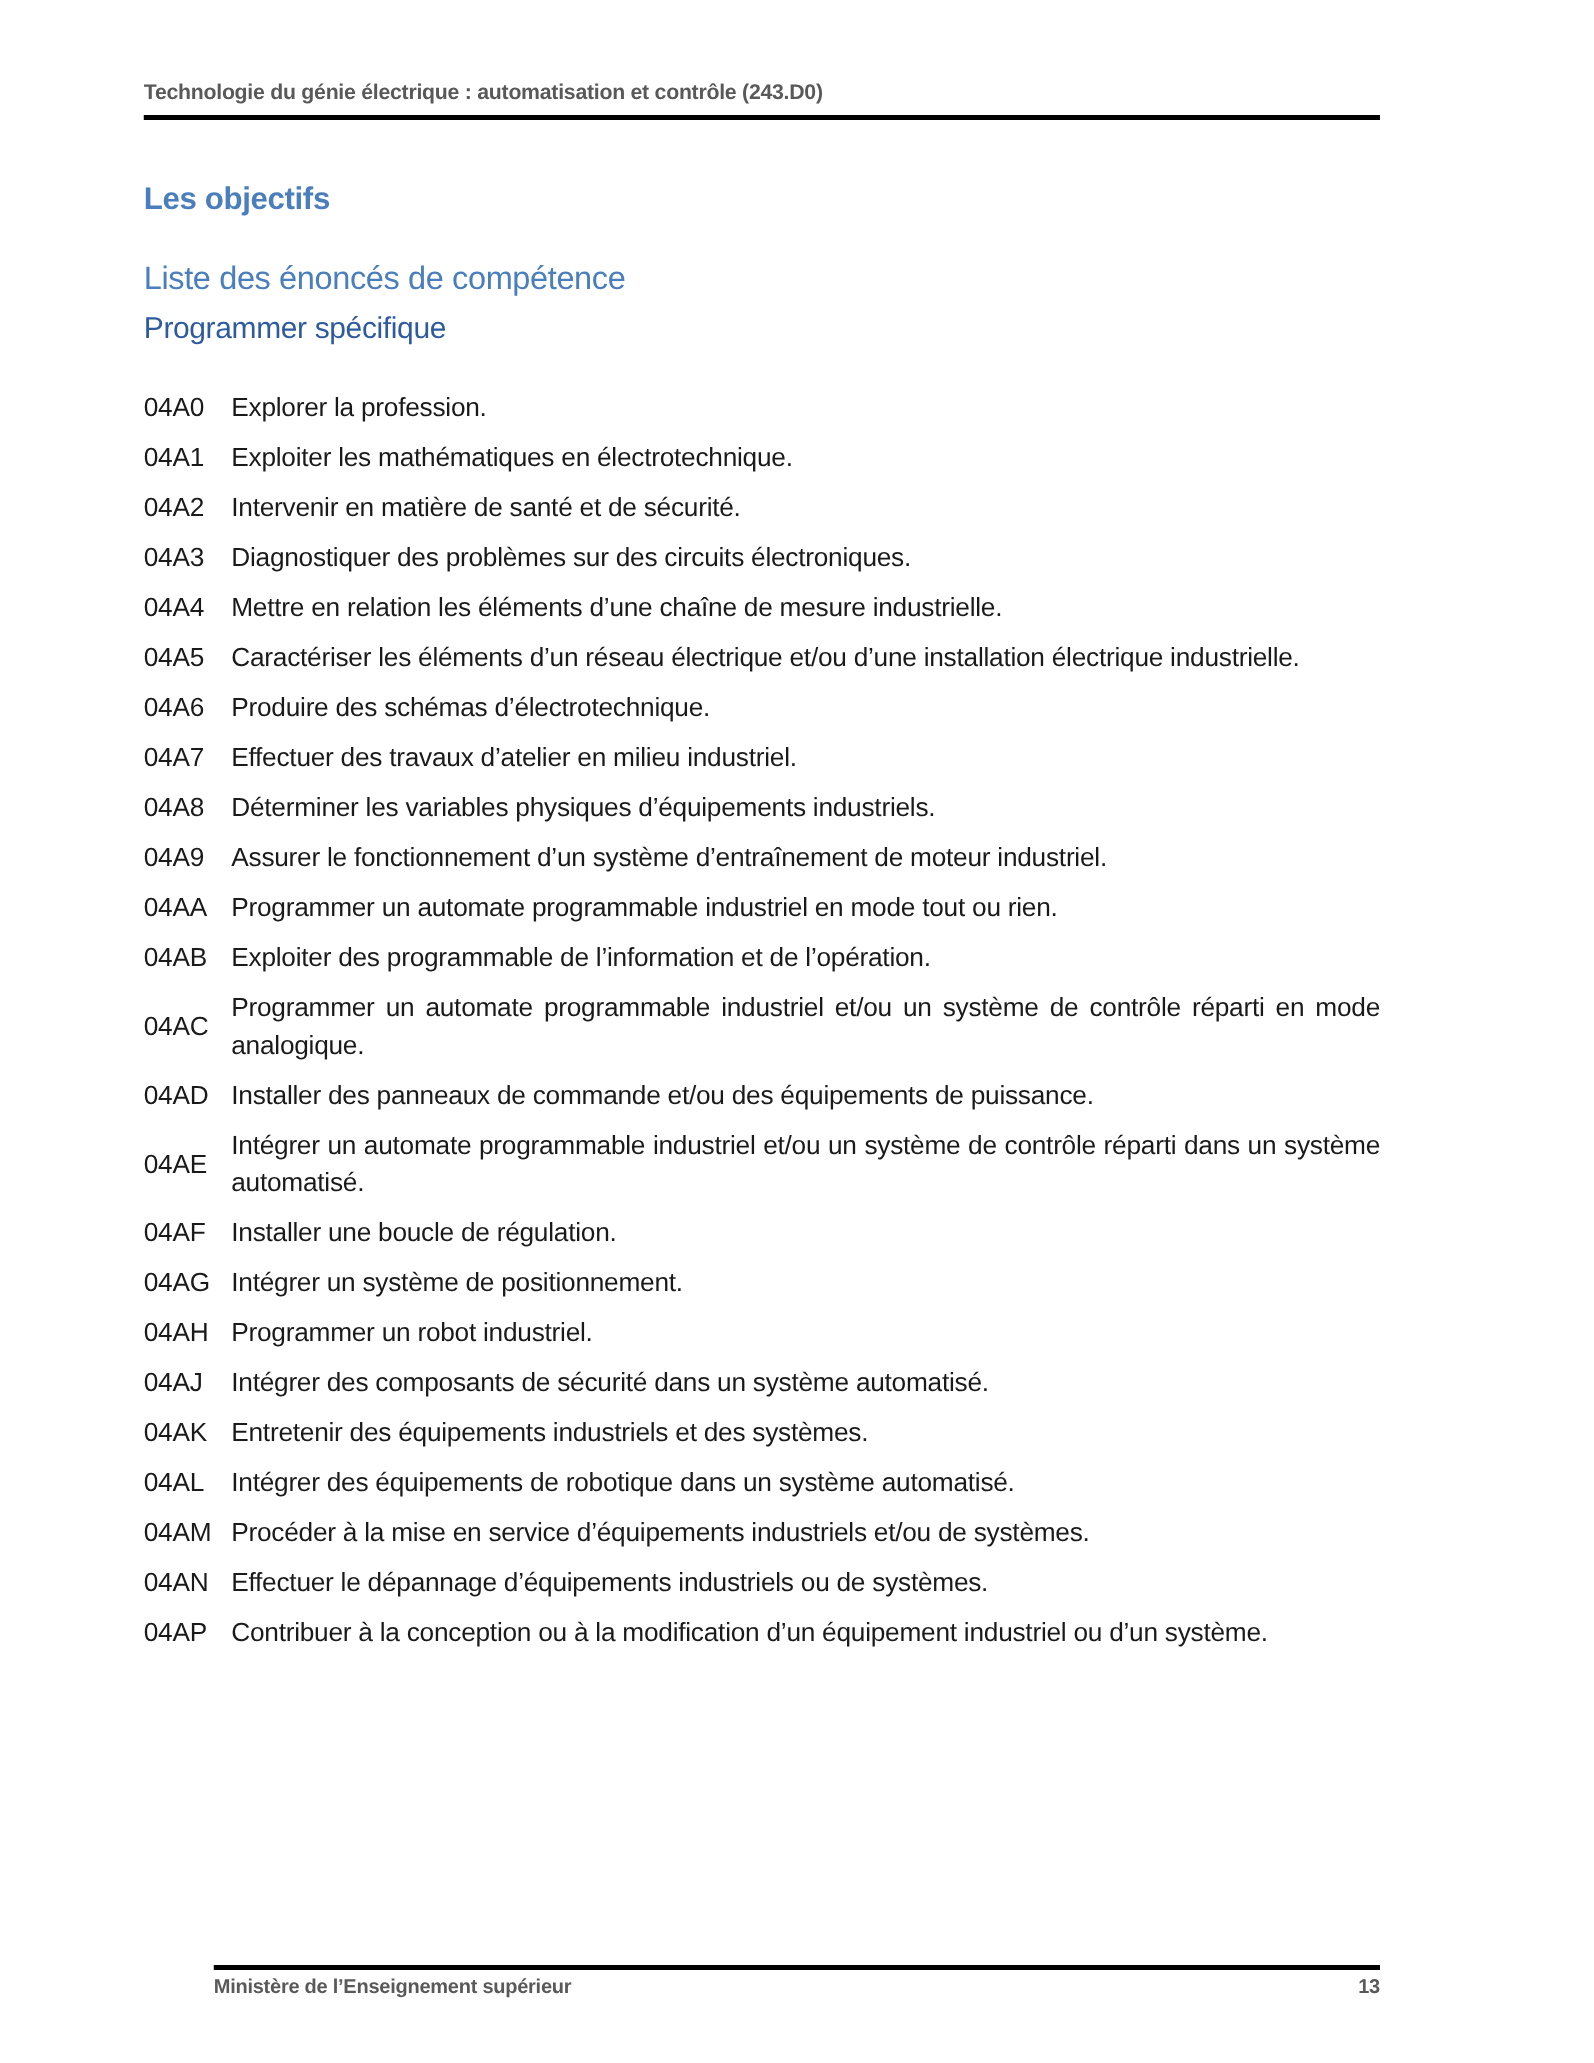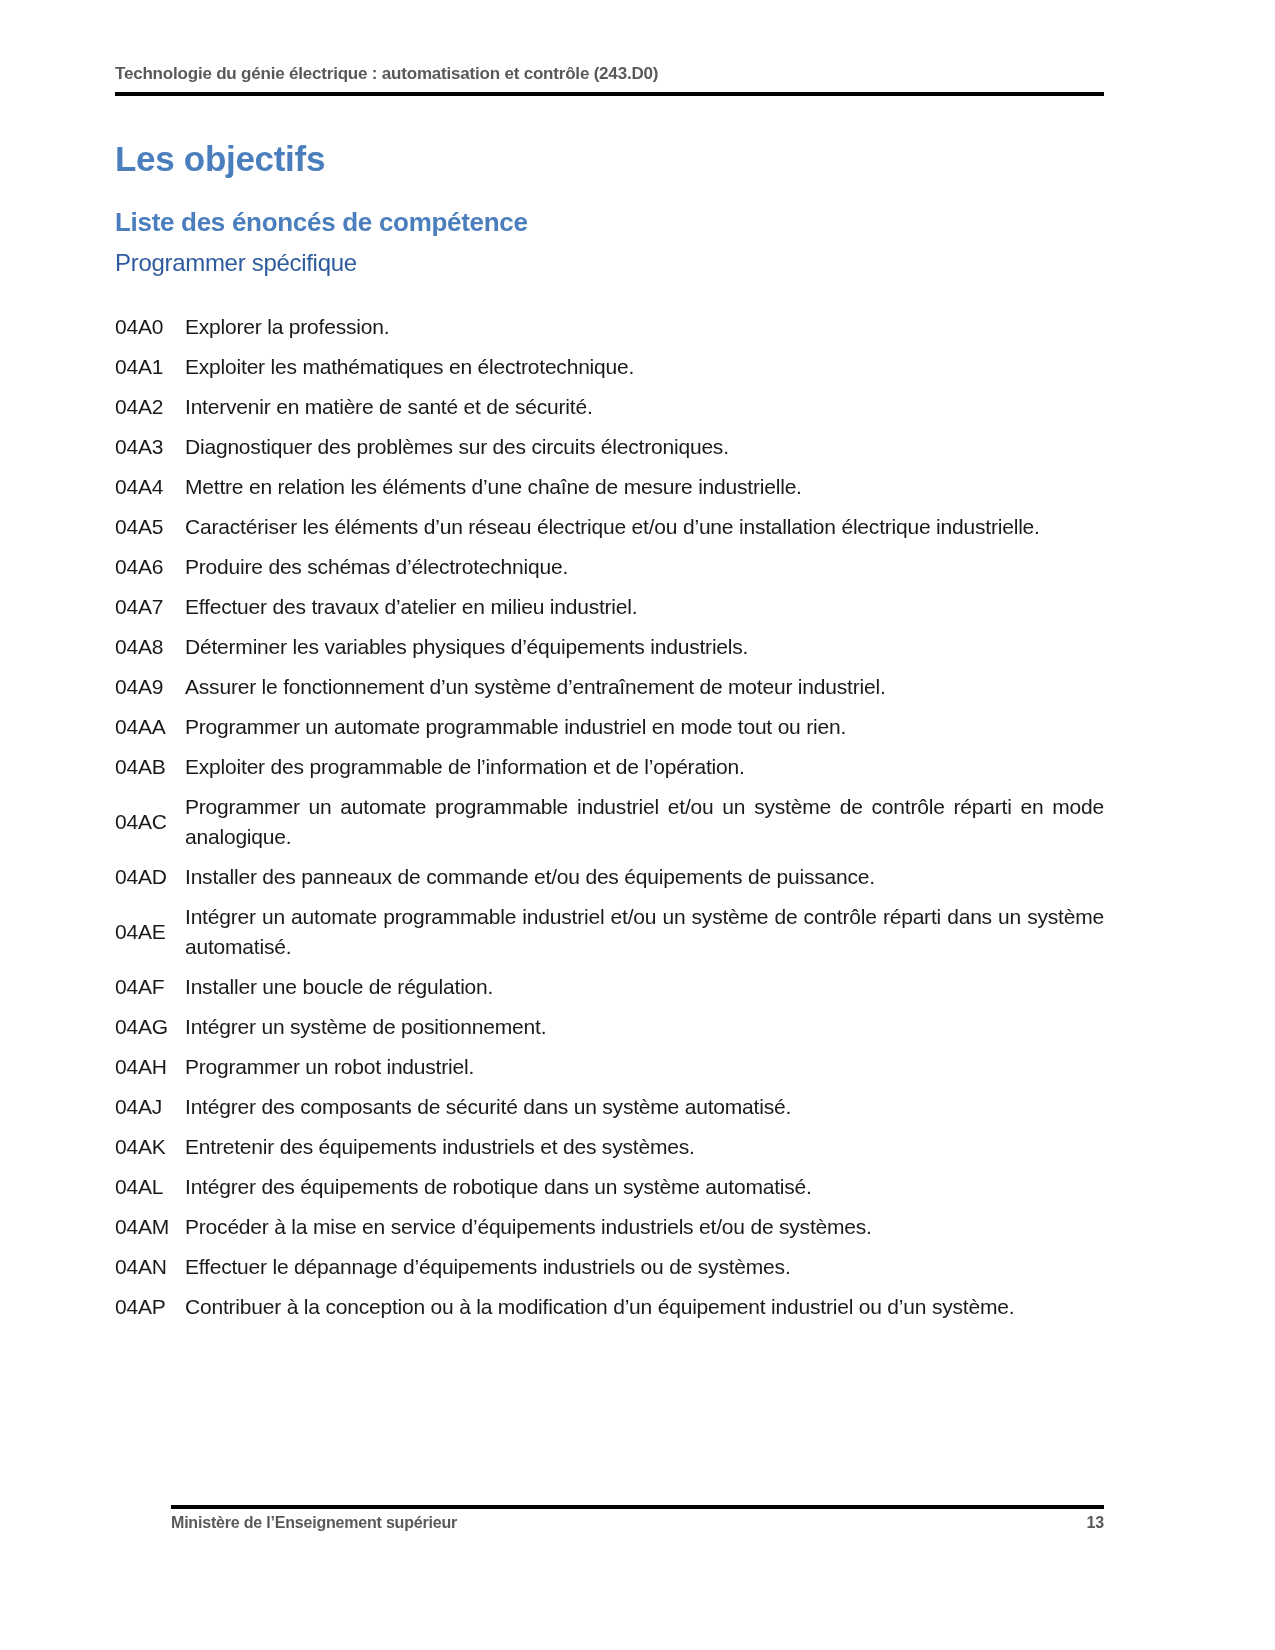--- a/index.html
+++ b/index.html
@@ -23,31 +23,31 @@
     line-height: 20px;
   }
   .header-rule {
     height: 4px;
     background: #000000;
     margin-top: 8px;
   }
   
   h1.page-title {
     margin: 42px 0 0 0;
-    font-size: 35px;
+    font-size: 25px;
     line-height: 42px;
     font-weight: bold;
     color: #4a7ebc;
     letter-spacing: -0.3px;
   }
   h2.section-subtitle {
     margin: 26px 0 0 0;
     font-size: 26px;
     line-height: 32px;
-    font-weight: bold;
+    font-weight: normal;
     color: #4a7ebc;
     letter-spacing: -0.3px;
   }
   h3.section-heading {
     margin: 10px 0 0 0;
     font-size: 24px;
     line-height: 30px;
     font-weight: normal;
     color: #2e5b9e;
     letter-spacing: -0.3px;
@@ -69,21 +69,21 @@
   }
   .label {
     flex: 1 1 auto;
     text-align: justify;
   }
   
   .footer {
     position: absolute;
     left: 112px;
     right: 112px;
-    top: 1505px;
+    top: 1572px;
   }
   .footer-rule {
     height: 4px;
     background: #000000;
   }
   .footer-row {
     display: flex;
     justify-content: space-between;
     align-items: baseline;
     margin-top: 5px;

